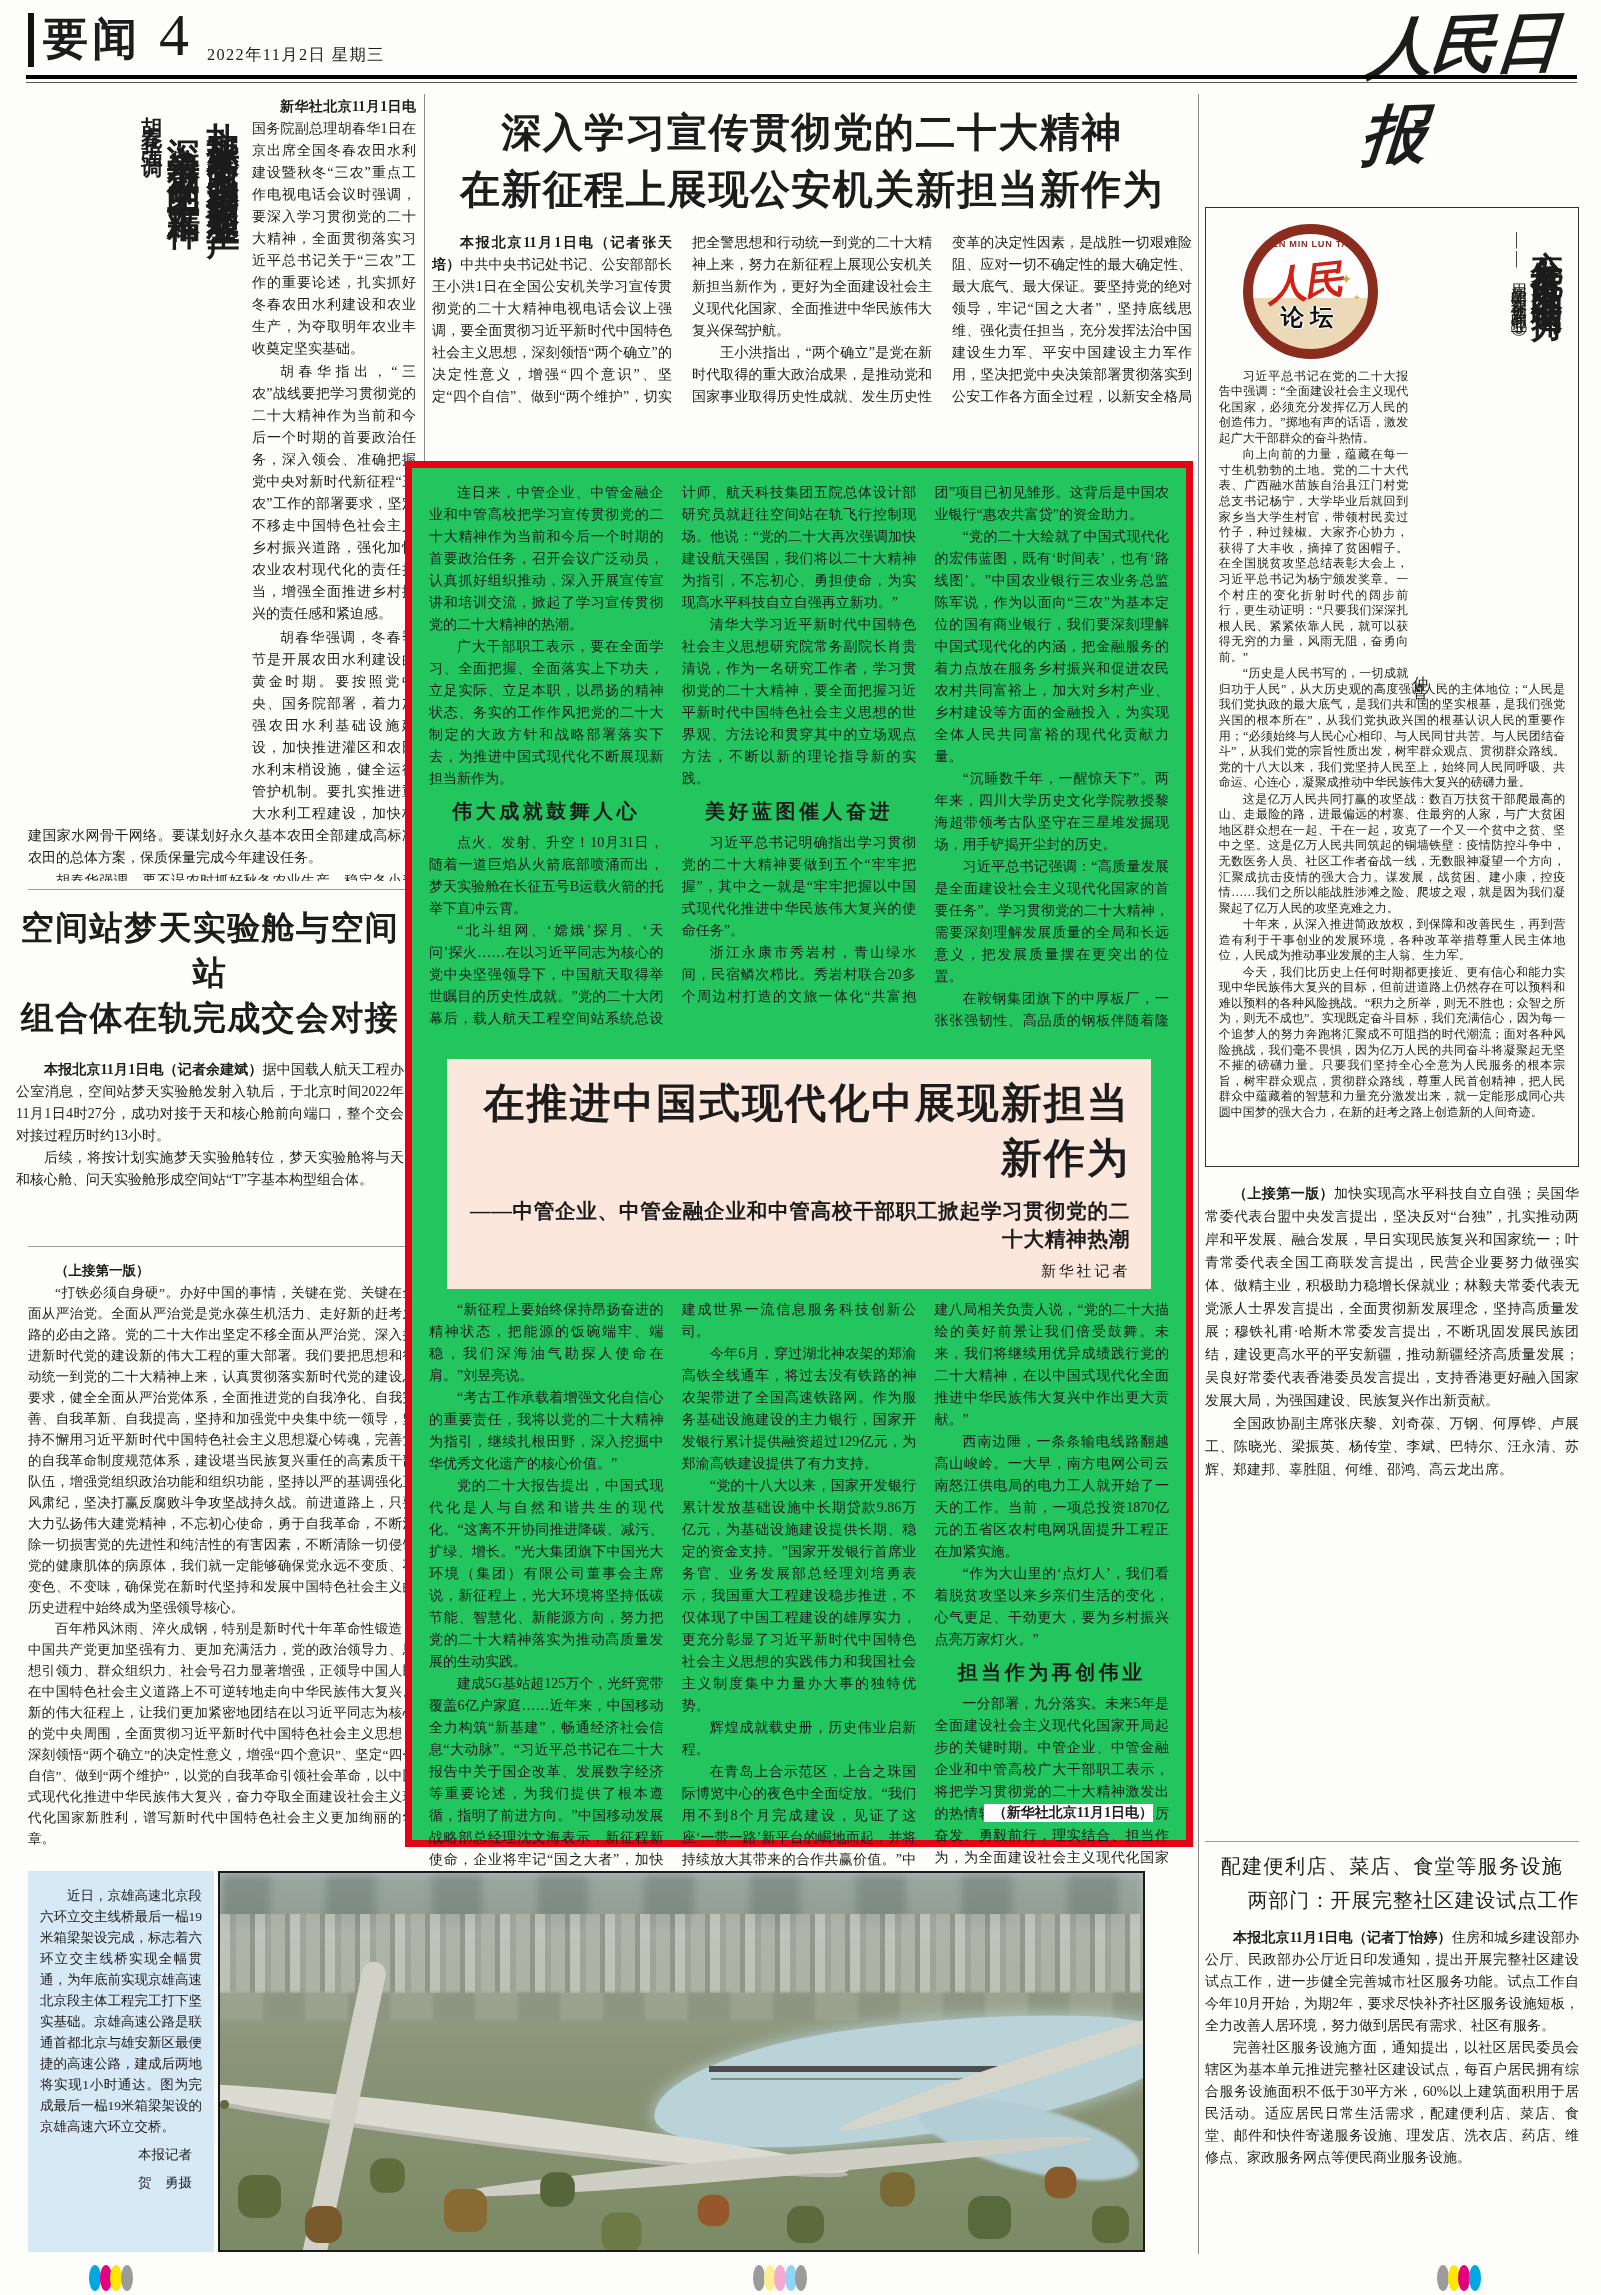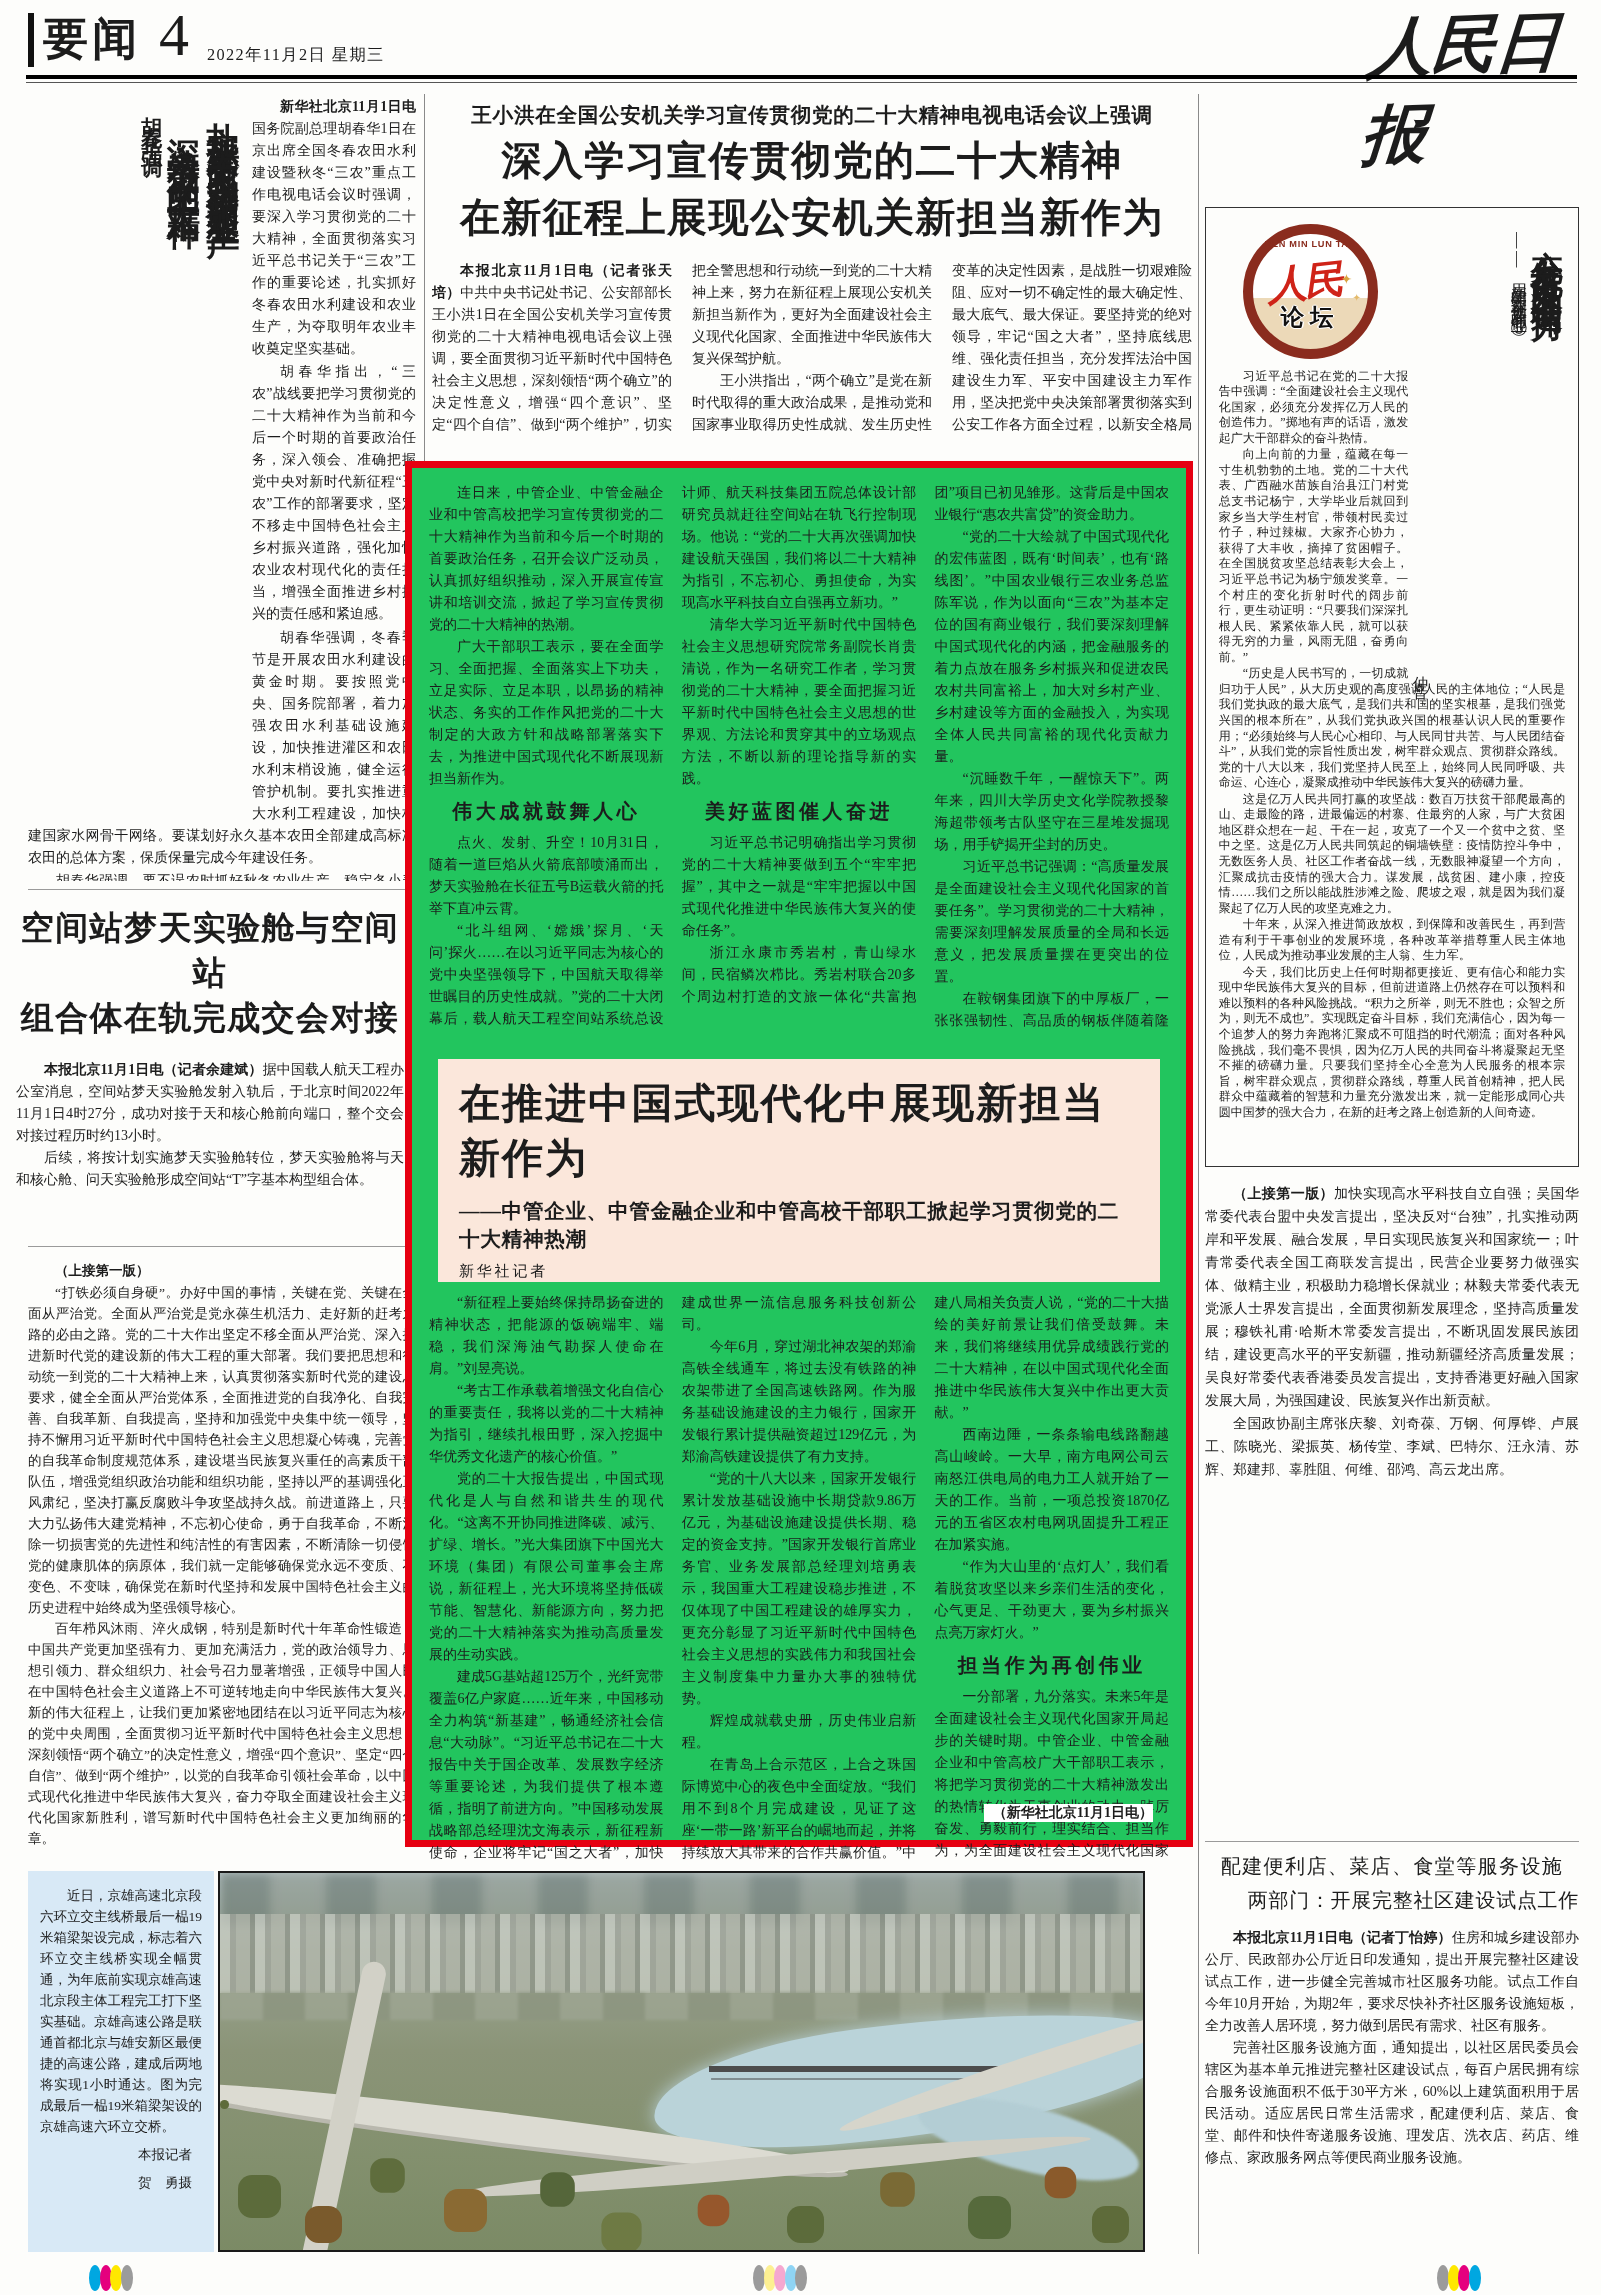--- a/index.html
+++ b/index.html
@@ -67,21 +67,21 @@
     673px 85px 0 12.8px #7a6a35,765px 113px 0 17px #566a3c,836px 78px 0 11.3px #8a5a2b,886px 120px 0 14px #5e6b3a}
 
   
   .artD{position:absolute;left:432px;top:101px;width:760px;height:354px;overflow:hidden}
   .artD .kick{text-align:center;font-size:20.6px;font-weight:700;letter-spacing:0.7px}
   .artD .h{font-size:40px;font-weight:900;text-align:center;line-height:52px;letter-spacing:1.4px;margin-top:5.7px}
   .artD .bd{margin-top:15.6px;height:187px;column-count:3;column-gap:20px;font-size:14px;line-height:22px;overflow:hidden}
 
   .redbox{position:absolute;left:405px;top:461px;width:788px;height:1386px;border:7.8px solid #e60011;background:#22c55e;padding:14px 17px}
   .feat-top{height:567px;column-count:3;column-gap:18.4px;font-size:14px;line-height:22px;overflow:hidden}
-  .pink{background:#fbe7db;margin:10px 9px;padding:17px 21px 1px;text-align:left}
+  .pink{background:#fbe7db;margin:10px 18px;padding:17px 21px 8px;text-align:right}
   .pink .t{font-size:41px;font-weight:900;letter-spacing:2.1px}
   .pink .st{font-size:20.6px;font-weight:700;margin-top:11.3px;letter-spacing:0.7px}
   .pink .by{font-size:15px;margin-top:8.5px;letter-spacing:2.8px}
   .feat-bottom{height:585px;column-count:3;column-gap:18.4px;font-size:14px;line-height:22px;overflow:hidden}
   .signoff{position:absolute;right:33px;bottom:18.4px;font-size:14px;font-weight:700;background:#fff;padding-left:8.5px}
 
   
   .forum{position:absolute;left:1205px;top:207px;width:374px;height:960px;border:1.4px solid #333;padding:11.3px 12.8px;overflow:hidden}
   .forum-title{float:right;width:157px;height:461px;writing-mode:vertical-rl;position:relative;padding-top:5.7px}
   .forum-title .t{font-size:32px;font-weight:900;letter-spacing:5px;line-height:1.15}
@@ -173,21 +173,20 @@
     <div class="ph-river2"></div>
     <div class="ph-bridge"></div>
     <div class="ph-road1"></div>
     <div class="ph-road2"></div>
     <div class="ph-road3"></div>
     <div class="ph-road4"></div>
     <div class="ph-trees"></div>
   </div>
 
   <div class="artD">
-    <div class="kick">王小洪在全国公安机关学习宣传贯彻党的二十大精神电视电话会议上强调</div>
     <div class="h">深入学习宣传贯彻党的二十大精神</div>
     <div class="h">在新征程上展现公安机关新担当新作为</div>
     <div class="bd">
         <p class="para"><b class="lead">本报北京11月1日电（记者张天培）</b>中共中央书记处书记、公安部部长王小洪1日在全国公安机关学习宣传贯彻党的二十大精神电视电话会议上强调，要全面贯彻习近平新时代中国特色社会主义思想，深刻领悟“两个确立”的决定性意义，增强“四个意识”、坚定“四个自信”、做到“两个维护”，切实把全警思想和行动统一到党的二十大精神上来，努力在新征程上展现公安机关新担当新作为，更好为全面建设社会主义现代化国家、全面推进中华民族伟大复兴保驾护航。</p>
         <p class="para">王小洪指出，“两个确立”是党在新时代取得的重大政治成果，是推动党和国家事业取得历史性成就、发生历史性变革的决定性因素，是战胜一切艰难险阻、应对一切不确定性的最大确定性、最大底气、最大保证。要坚持党的绝对领导，牢记“国之大者”，坚持底线思维、强化责任担当，充分发挥法治中国建设生力军、平安中国建设主力军作用，坚决把党中央决策部署贯彻落实到公安工作各方面全过程，以新安全格局保障新发展格局，以高水平安全保障高质量发展。</p>
       </div>
   </div>
 
   <div class="redbox">
     <div class="feat-top">

